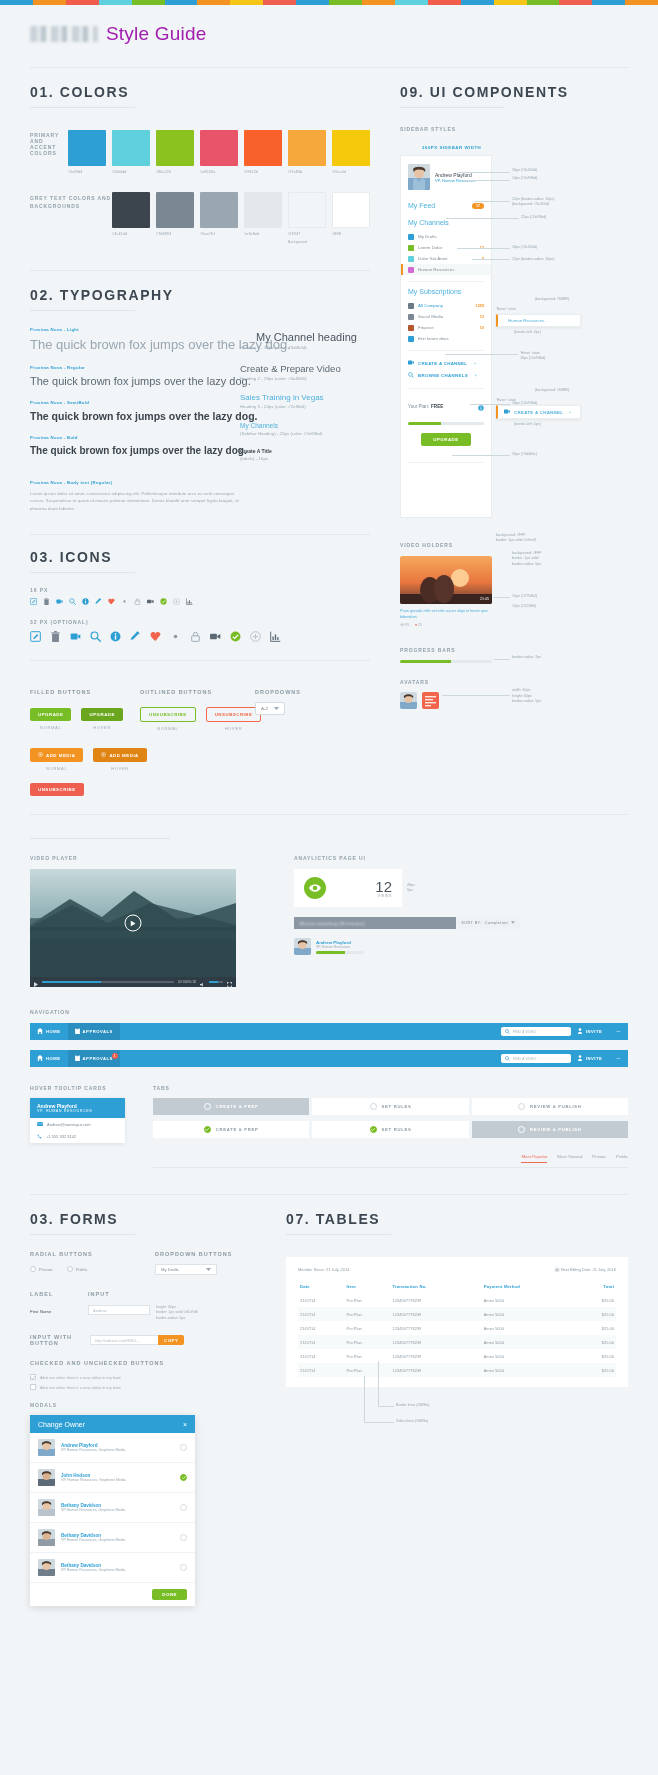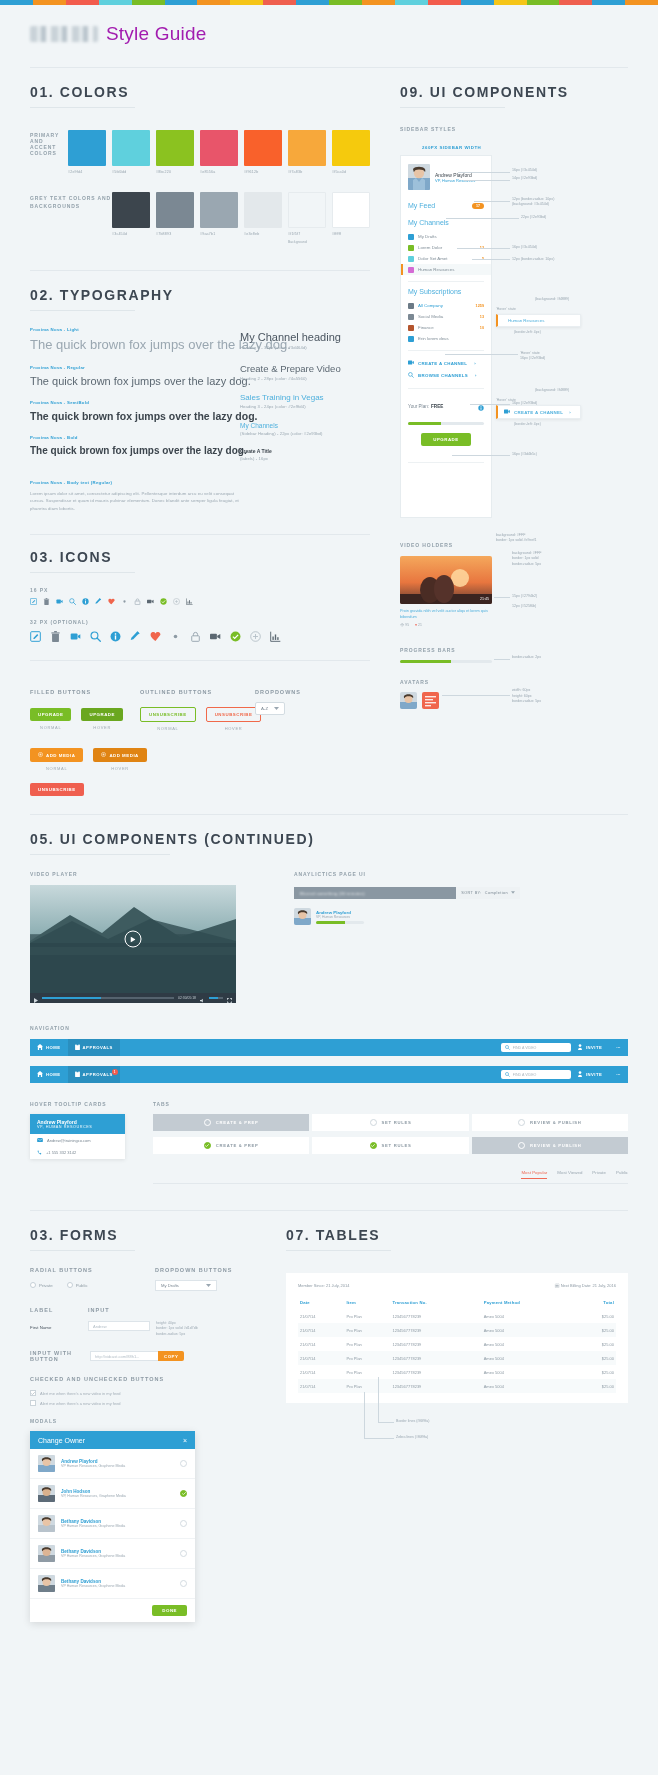--- a/index.html
+++ b/index.html
@@ -314,21 +314,21 @@
               <div class="typo-tag">Proxima Nova - SemiBold</div>
               <div class="typo-samp" style="font-size: 10.5px; font-weight: 600; color: rgb(60, 69, 77);">The quick brown fox jumps over the lazy dog.</div>
             </div>
             <div class="typo-row">
               <div class="typo-tag">Proxima Nova - Bold</div>
               <div class="typo-samp" style="font-size: 10px; font-weight: 700; color: rgb(60, 69, 77);">The quick brown fox jumps over the lazy dog.</div>
             </div>
           </div>
         <div style="width:120px; padding-top:4px;" id="typo-scale">
             <div style="margin-bottom: 11px;">
-              <div style="font-size: 11px; color: rgb(74, 85, 96); font-weight: 300;">My Channel heading</div>
+              <div style="font-size: 11px; color: rgb(74, 85, 96); font-weight: 300; margin-left: 16px;">My Channel heading</div>
               <div class="note" style="margin-top: 2px;">Heading 1 - 32px (color: #3d464d)</div>
             </div>
             <div style="margin-bottom: 11px;">
               <div style="font-size: 9.5px; color: rgb(92, 104, 114); font-weight: 300;">Create &amp; Prepare Video</div>
               <div class="note" style="margin-top: 2px;">Heading 2 - 28px (color: #4a5560)</div>
             </div>
             <div style="margin-bottom: 11px;">
               <div style="font-size: 8px; color: rgb(79, 176, 221); font-weight: 400;">Sales Training in Vegas</div>
               <div class="note" style="margin-top: 2px;">Heading 3 - 24px (color: #2e9fd4)</div>
             </div>
@@ -859,21 +859,20 @@
       <div class="leader" style="left:42px; top:16px; width:68px; height:.5px;"></div>
     </div>
 
   </div>
 </div>
 
 <div style="height:18px"></div>
 <div class="hr"></div>
 
 <div style="padding:16px 30px 0;">
-  <div class="sect-title">05. UI COMPONENTS (CONTINUED)</div>
   <div class="sect-rule" style="width:140px;"></div>
 
   <div style="display:flex; gap:58px; margin-top:16px;">
 
     <div class="player">
       <div class="lbl">VIDEO PLAYER</div>
       <div style="margin-top:8px;">
         <div class="screen">
           <svg width="206" height="108" viewBox="0 0 206 108" preserveAspectRatio="none">
             <defs>
@@ -918,20 +917,38 @@
             <svg width="5" height="5" viewBox="0 0 8 8">
                 <path d="M0 0h3v1H1v2H0zM5 0h3v3H7V1H5zM0 5h1v2h2v1H0zM7 5h1v3H5V7h2z" fill="#cfd7dc"></path>
               </svg>
           </span>
         </div>
       </div>
     </div>
 
     <div style="width:226px;">
       <div class="lbl">ANAYLICTICS PAGE UI</div>
+      <div style="display:flex; align-items:center; gap:5px; margin-top:8px;">
+        <div class="acard">
+          <div class="aicon">
+            <svg width="12" height="8" viewBox="0 0 16 10">
+              <path d="M8 0C4 0 1.2 3 0 5c1.2 2 4 5 8 5s6.8-3 8-5c-1.2-2-4-5-8-5z" fill="#fff"></path>
+              <circle cx="8" cy="5" r="3" fill="#79bd26"></circle>
+            </svg>
+          </div>
+          <div style="text-align:right; flex:1;">
+            <div class="anum">12</div>
+            <div class="aviews">VIEWS</div>
+          </div>
+        </div>
+        <div style="line-height:2.2;">
+          <div class="cal" style="position:static;">48px</div>
+          <div class="cal" style="position:static;">9px</div>
+        </div>
+      </div>
 
       <div style="display:flex; margin-top:10px;">
         <div class="abar" style="flex:1;">
           <span style="filter:blur(1px);opacity:.85;">Blurred something (30 minutes)</span>
         </div>
         <div class="sortbox">
           <span>SORT BY:</span>
           <span>Completion</span>
           <span>
             <svg width="4" height="3" viewBox="0 0 5 3">

